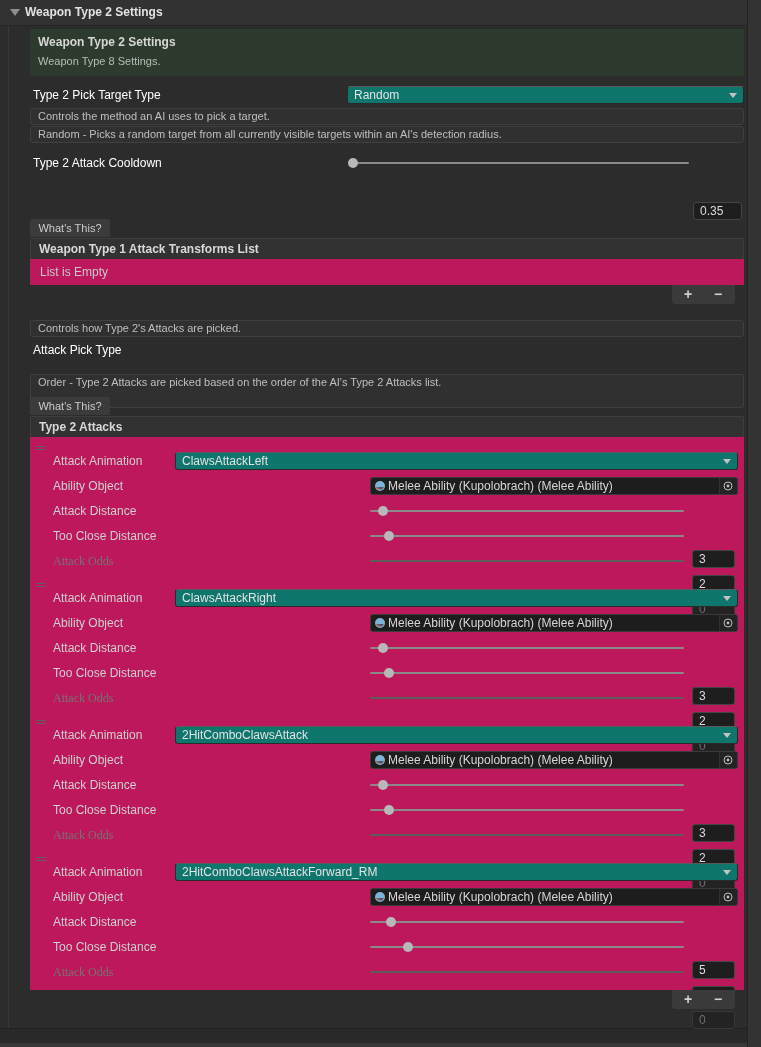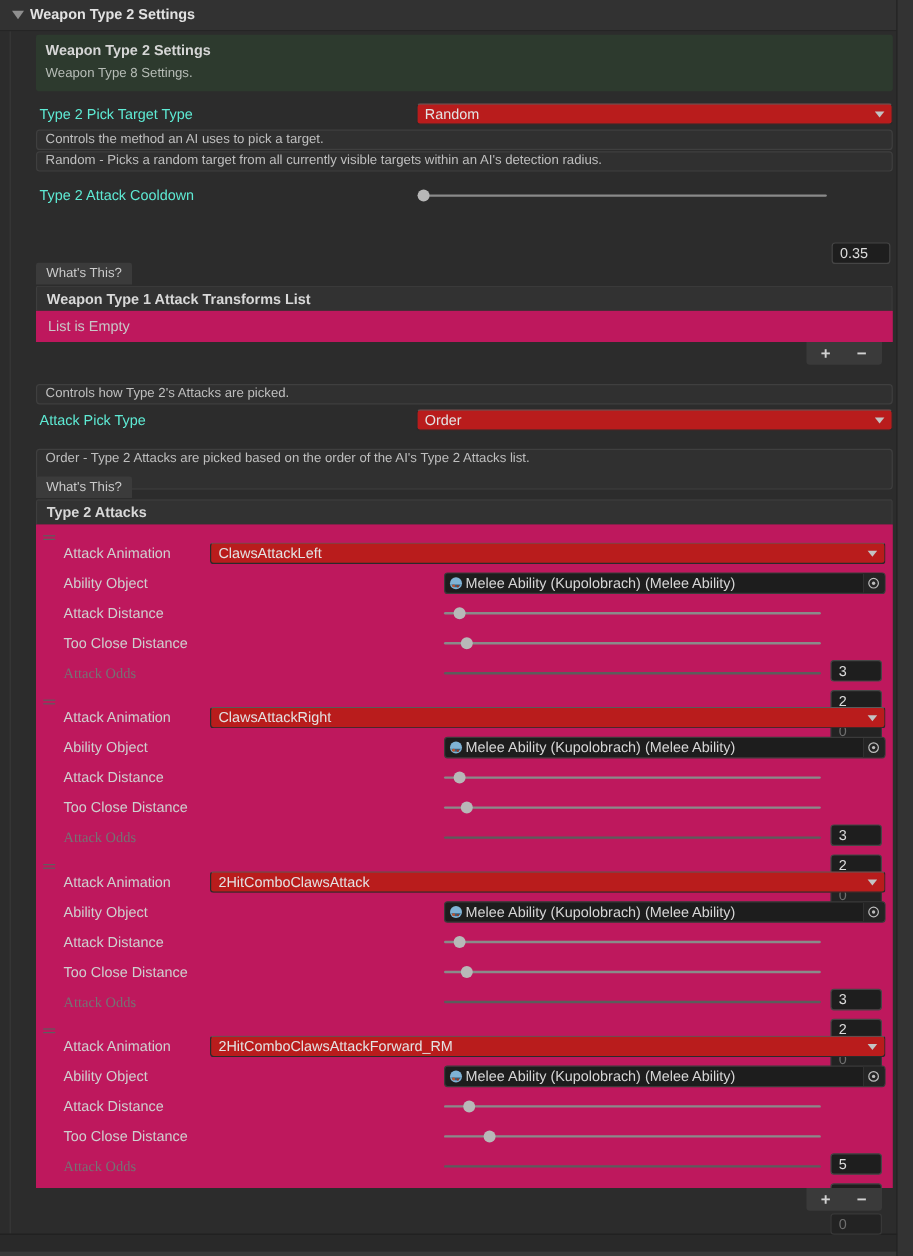--- a/index.html
+++ b/index.html
@@ -20,24 +20,24 @@
   .bottomline{position:absolute;left:0;top:1028px;width:748px;height:1px;background:#1f1f1f;}
   .bottomstrip{position:absolute;left:0;top:1029px;width:748px;height:18px;background:#292929;}
   .bottomedge{position:absolute;left:0;top:1043px;width:748px;height:4px;background:#383838;}
 
   
   .banner{position:absolute;left:30px;top:29px;width:714px;height:47px;background:#2d3a2e;border-radius:2px;box-sizing:border-box;}
   .banner .b-title{position:absolute;left:8px;top:6px;font-size:12px;font-weight:bold;color:#d6d6d6;}
   .banner .b-sub{position:absolute;left:8px;top:26px;font-size:11px;color:#b7bdb7;}
 
   
-  .lbl{font-size:12px;color:#5eead4;line-height:18px;white-space:nowrap;}
+  .lbl{font-size:12px;color:#ffffff;line-height:18px;white-space:nowrap;}
   .hrow{position:absolute;left:0;width:761px;height:18px;}
   .hrow .lbl{position:absolute;left:33px;top:0;}
-  .dropdown{position:absolute;top:0;height:18px;background:#b91c1c;border:1px solid #2a2a2a;border-top-color:#5a5a5a;border-radius:3px;box-sizing:border-box;cursor:default;}
+  .dropdown{position:absolute;top:0;height:18px;background:#0f766e;border:1px solid #2a2a2a;border-top-color:#5a5a5a;border-radius:3px;box-sizing:border-box;cursor:default;}
   .dropdown .dtext{position:absolute;left:6px;top:0;line-height:16px;font-size:12px;color:#e3e3e3;white-space:nowrap;}
   .caret{position:absolute;right:6px;top:6px;width:0;height:0;border-left:4px solid transparent;border-right:4px solid transparent;border-top:5px solid #c3c3c3;}
   .helpbox{position:absolute;left:30px;width:714px;background:#303030;border:1px solid #3f3f3f;border-radius:3px;box-sizing:border-box;padding:1px 7px;font-size:11px;line-height:13px;color:#bfbfbf;}
   .track{position:absolute;top:8px;height:2px;background:#8a8a8a;border-radius:1px;}
   .track.dim{background:#5c5c5c;}
   .handle{position:absolute;top:50%;width:10px;height:10px;background:#b8b8b8;border-radius:50%;transform:translate(-50%,-50%);}
   .valbox{position:absolute;top:0;height:18px;background:#1e1e1e;border:1px solid #454545;border-radius:3px;box-sizing:border-box;font-size:12px;color:#dcdcdc;line-height:16px;padding-left:6px;margin-top:48px;}
   .whats-btn{position:absolute;left:30px;width:80px;height:18px;background:#3b3b3b;border-radius:2px 2px 0 0;font-size:11px;color:#cbcbcb;text-align:center;line-height:18px;}
   .box-header{position:absolute;left:30px;width:714px;height:21px;background:#323232;border:1px solid #3e3e3e;border-bottom:none;box-sizing:border-box;font-size:12px;font-weight:bold;color:#d8d8d8;line-height:20px;padding-left:8px;border-radius:2px 2px 0 0;}
   .box-body{position:absolute;left:30px;width:714px;background:#be185d;box-sizing:border-box;}
@@ -108,24 +108,20 @@
     <span class="lbl" style="position:absolute;left:10px;top:4px;color:#c8c8c8;">List is Empty</span>
   </div>
   <div class="pm-bar" style="top:285px">
     <span class="pm-btn pm-plus">+</span>
     <span class="pm-btn pm-minus">−</span>
   </div>
 
   <div class="helpbox" style="top:320px;height:17px;">Controls how Type 2's Attacks are picked.</div>
   <div class="hrow" style="top:341px">
     <span class="lbl">Attack Pick Type</span>
-    <div class="dropdown" style="left:347px;width:397px;">
-      <span class="dtext">Order</span>
-      <span class="caret"></span>
-    </div>
   </div>
   <div class="helpbox" style="top:374px;height:34px;">Order - Type 2 Attacks are picked based on the order of the AI's Type 2 Attacks list.</div>
 
   <div class="whats-btn" style="top:397px">What's This?</div>
   <div class="box-header" style="top:416px">Type 2 Attacks</div>
   <div class="box-body" style="top:437px;height:553px;"></div>
 
   <div class="entry" style="top:444px">
     <div class="drag">
         <i></i>

